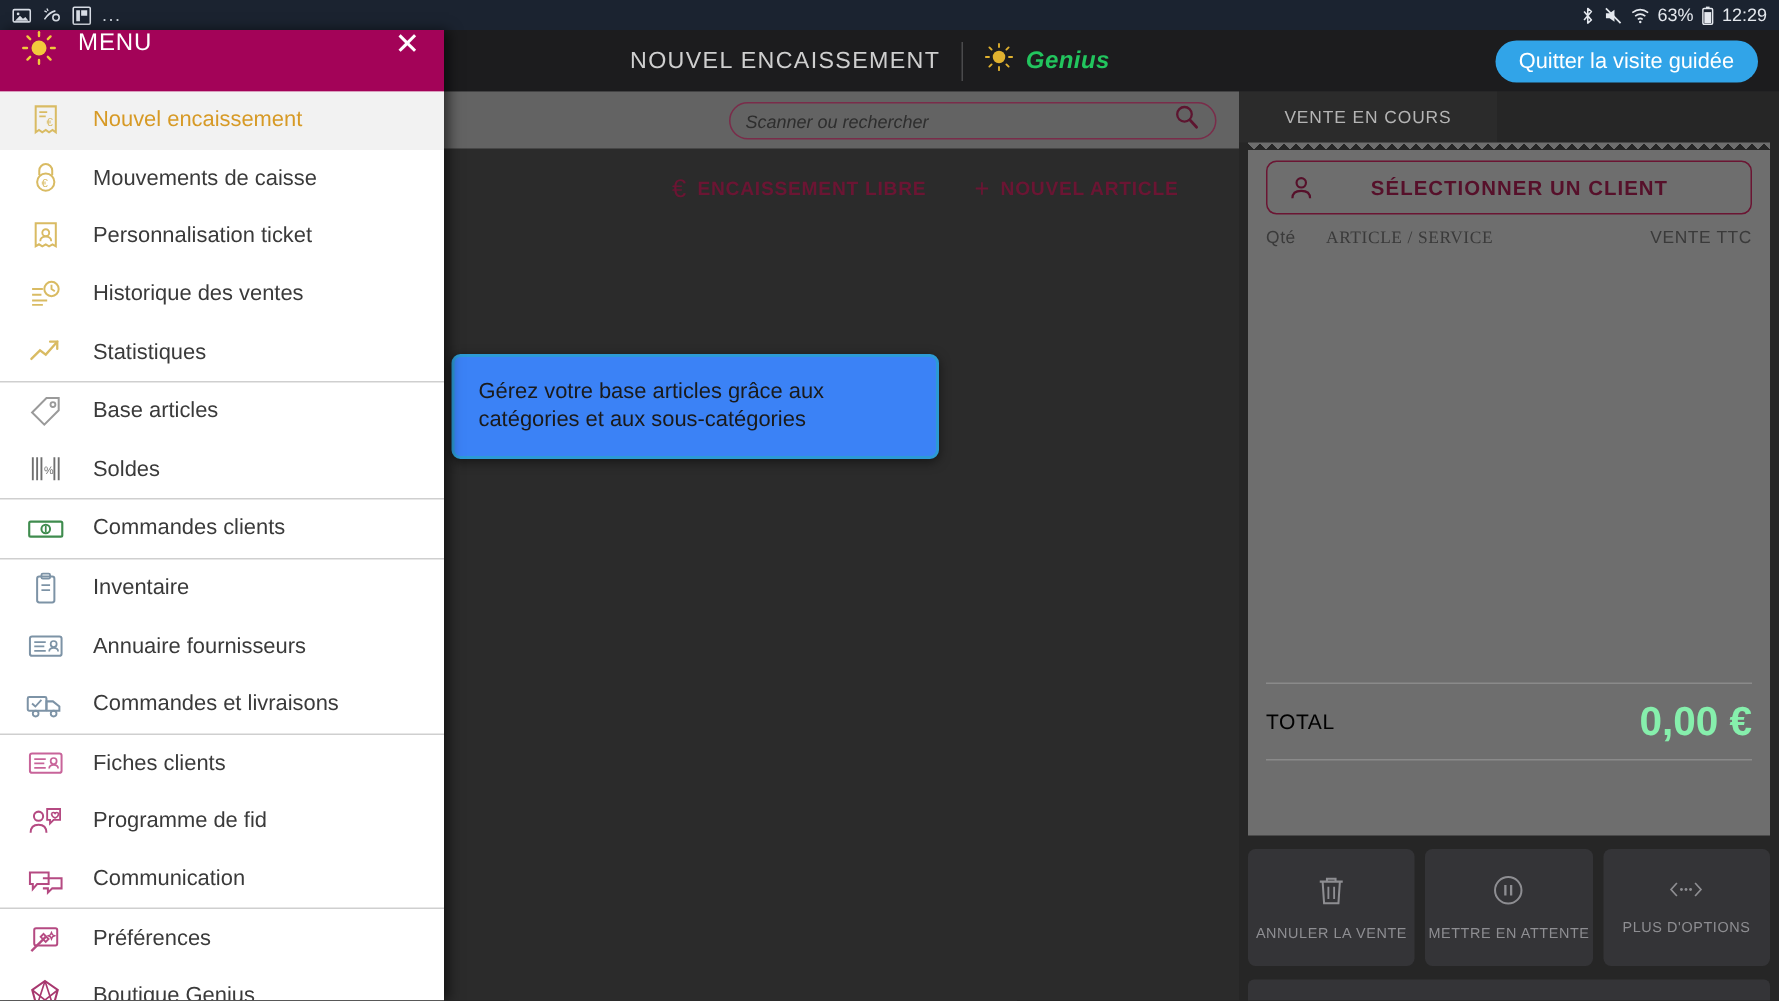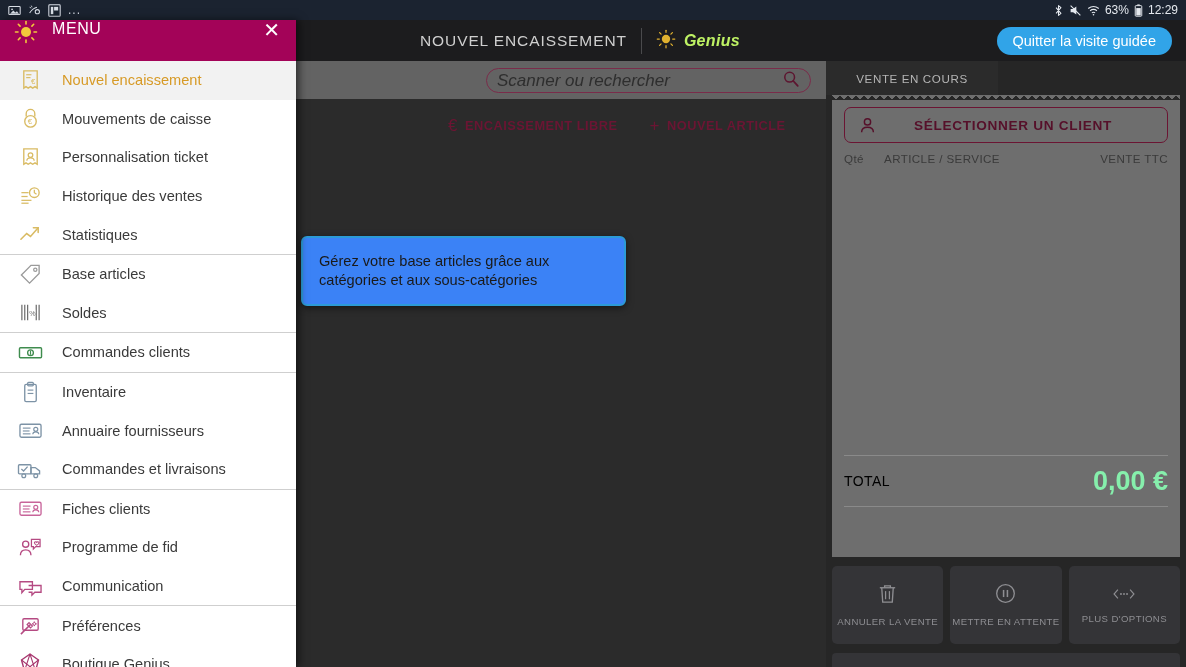--- a/index.html
+++ b/index.html
@@ -28,21 +28,21 @@
     position: absolute; top: 20px; left: 296px; width: 890px; height: 41px;
     background: #1c1c1e; display: flex; align-items: center;
   }
   .apptitle {
     color: #cfcfcf; font-size: 15.5px; letter-spacing: 0.9px;
     margin-left: 124px;
   }
   .hdr-div { width: 1px; height: 26px; background: #4a4a4c; margin: 0 14px; }
   .genius-wrap { display: flex; align-items: center; gap: 8px; }
   .genius-txt {
-    color: #bef264; font-size: 16px; font-style: italic; font-weight: bold;
+    color: #22c55e; font-size: 16px; font-style: italic; font-weight: bold;
     letter-spacing: 0.3px;
   }
   .quit-btn {
     position: absolute; right: 14px; top: 7px;
     background: #31a4e8; color: #ffffff;
     border: none; border-radius: 14px;
     padding: 6px 16px; font-size: 14.5px; cursor: pointer;
     font-family: "Liberation Sans", sans-serif;
   }
 
@@ -56,21 +56,21 @@
     background: #636363;
   }
   .searchfield {
     position: absolute; left: 190px; top: 7px; width: 325px; height: 25px;
     border: 1.6px solid #7a2c4a; border-radius: 13px;
     display: flex; align-items: center; padding: 0 10px;
     background: transparent;
   }
   .searchfield input {
     flex: 1; background: transparent; border: none; outline: none;
-    color: #2a2a2a; font-size: 17px; font-style: italic;
+    color: #2a2a2a; font-size: 12px; font-style: italic;
     font-family: "Liberation Sans", sans-serif;
   }
   .searchfield input::placeholder { color: #2e2e2e; opacity: 1; }
   .actions-row {
     position: absolute; top: 48px; left: 0; width: 530px; height: 32px;
     display: flex; align-items: center;
   }
   .act {
     display: flex; align-items: center; gap: 7px;
     color: #6b1533; font-size: 12.8px; font-weight: bold;
@@ -158,21 +158,21 @@
   .client-btn .ic { width: 44px; display: flex; justify-content: center; }
   .client-btn .lb {
     flex: 1; text-align: center; color: #56102a; font-size: 13.6px;
     font-weight: bold; letter-spacing: 0.7px; margin-left: -30px;
   }
   .thead {
     display: flex; align-items: center; margin-top: 9px;
     color: #3a3a3a; font-size: 11.6px; letter-spacing: 0.4px;
   }
   .thead .c1 { width: 40px; }
-  .thead .c2 { flex: 1; }
+  .thead .c2 { flex: 1; font-family: Liberation Serif, serif; }
   .thead .c3 { text-align: right; }
   .items-area { height: 286px; }
   .total-row {
     border-top: 1px solid #8a8a8a; border-bottom: 1px solid #8a8a8a;
     height: 52px; display: flex; align-items: center;
     justify-content: space-between; margin-top: 4px;
   }
   .total-lb { color: #000000; font-size: 14px; letter-spacing: 0.4px; }
   .total-val { color: #86efac; font-size: 27px; font-weight: bold; }
 

